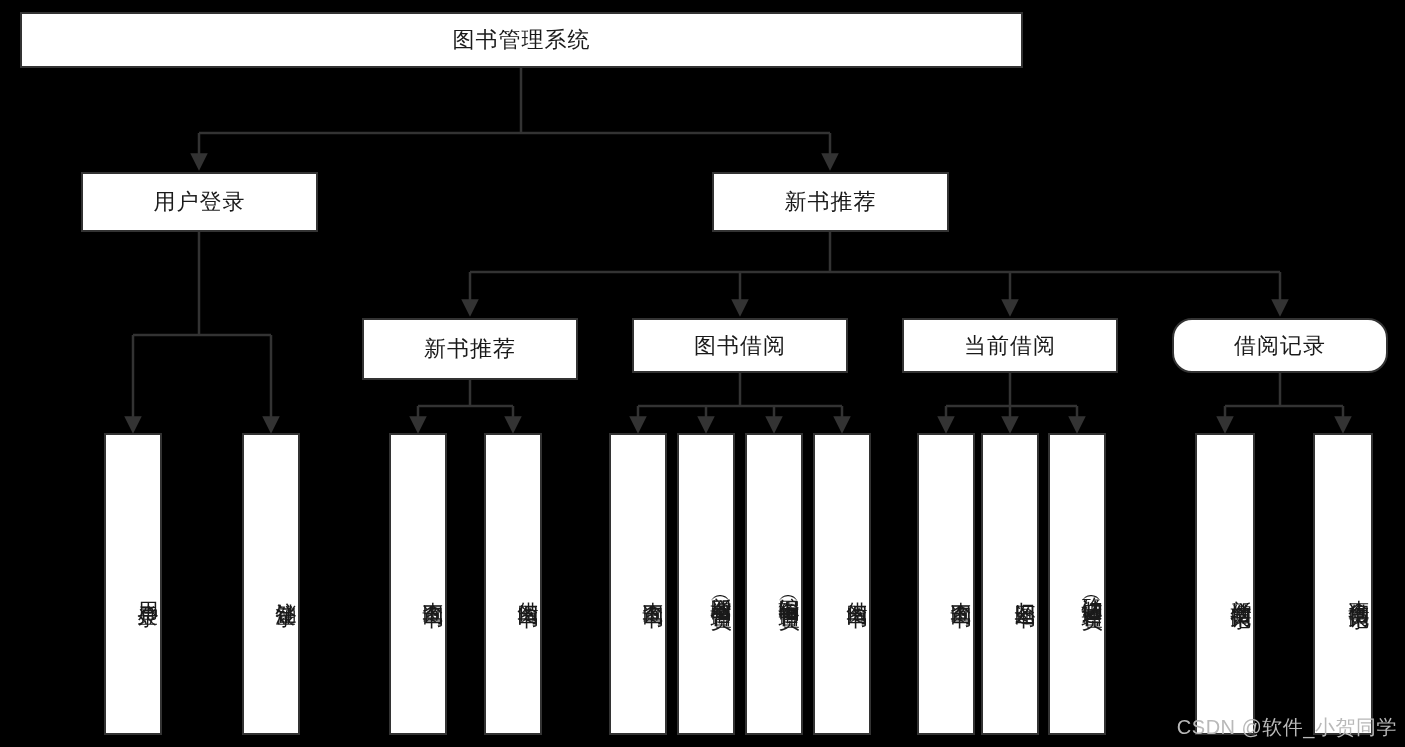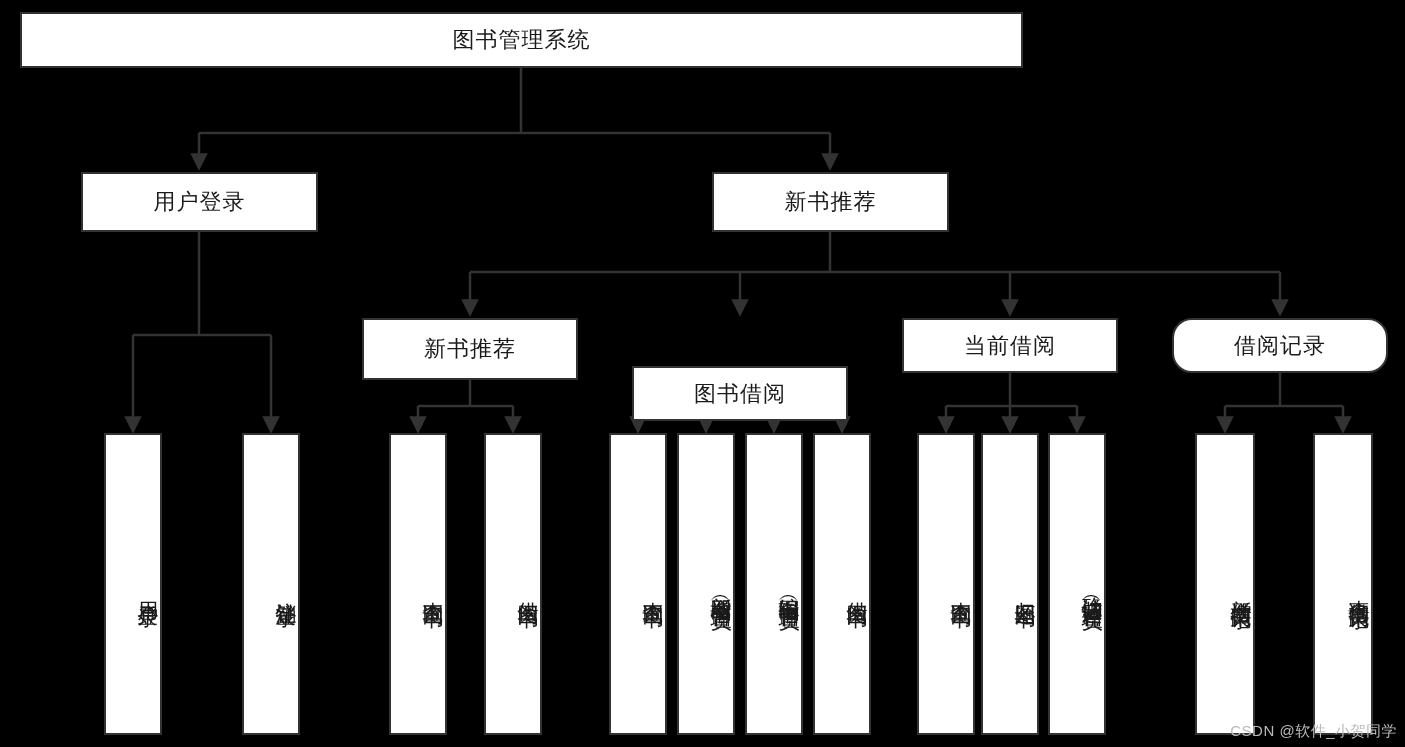--- a/index.html
+++ b/index.html
@@ -50,21 +50,21 @@
   }
   .node.vert > span {
     writing-mode: vertical-rl;
     text-orientation: upright;
     display: block;
   }
   #watermark {
     position: absolute;
     right: 8px;
     bottom: 6px;
-    font-size: 15px;
+    font-size: 20px;
     color: #b9b9b9;
     letter-spacing: 0.5px;
     white-space: nowrap;
   }
 </style>
 </head>
 <body>
 
 <div id="canvas">
 
@@ -125,21 +125,21 @@
   <div class="node horiz" style="left:81px; top:172px; width:237px; height:60px;">
     <span>用户登录</span>
   </div>
   <div class="node horiz" style="left:712px; top:172px; width:237px; height:60px;">
     <span>新书推荐</span>
   </div>
 
   <div class="node horiz" style="left:362px; top:318px; width:216px; height:62px;">
     <span>新书推荐</span>
   </div>
-  <div class="node horiz" style="left:632px; top:318px; width:216px; height:55px;margin-top:48px;">
+  <div class="node horiz" style="left:632px; top:318px; width:216px; height:55px;">
     <span>图书借阅</span>
   </div>
   <div class="node horiz" style="left:902px; top:318px; width:216px; height:55px;font-family:Liberation Serif, serif;">
     <span>当前借阅</span>
   </div>
   <div class="node horiz" style="left:1172px; top:318px; width:216px; height:55px;border-radius:20px;">
     <span>借阅记录</span>
   </div>
 
   <div class="node vert" style="left:104px; top:433px; width:58px; height:302px;">

